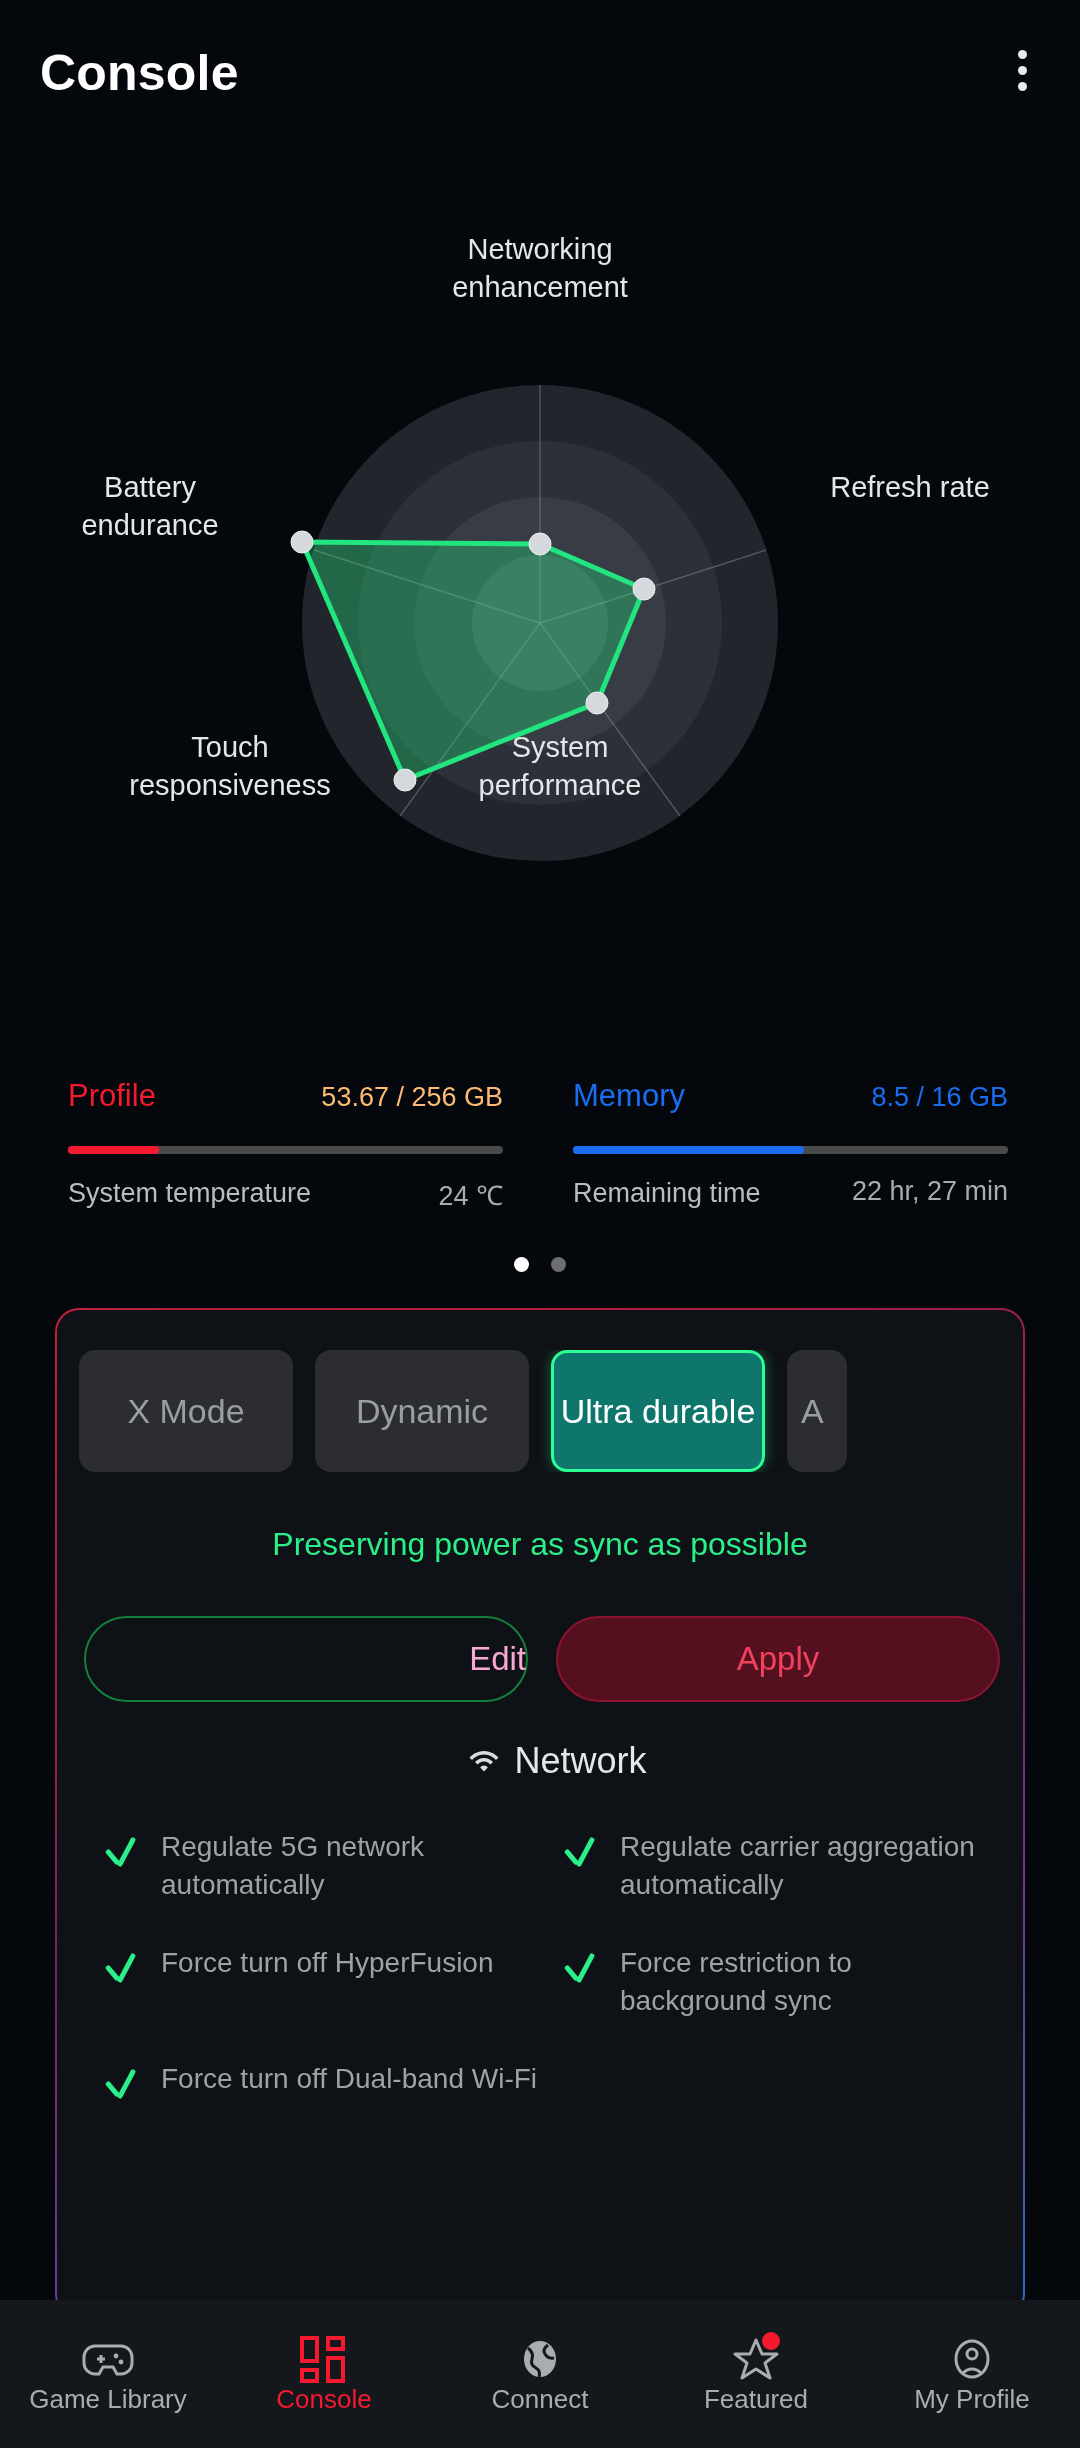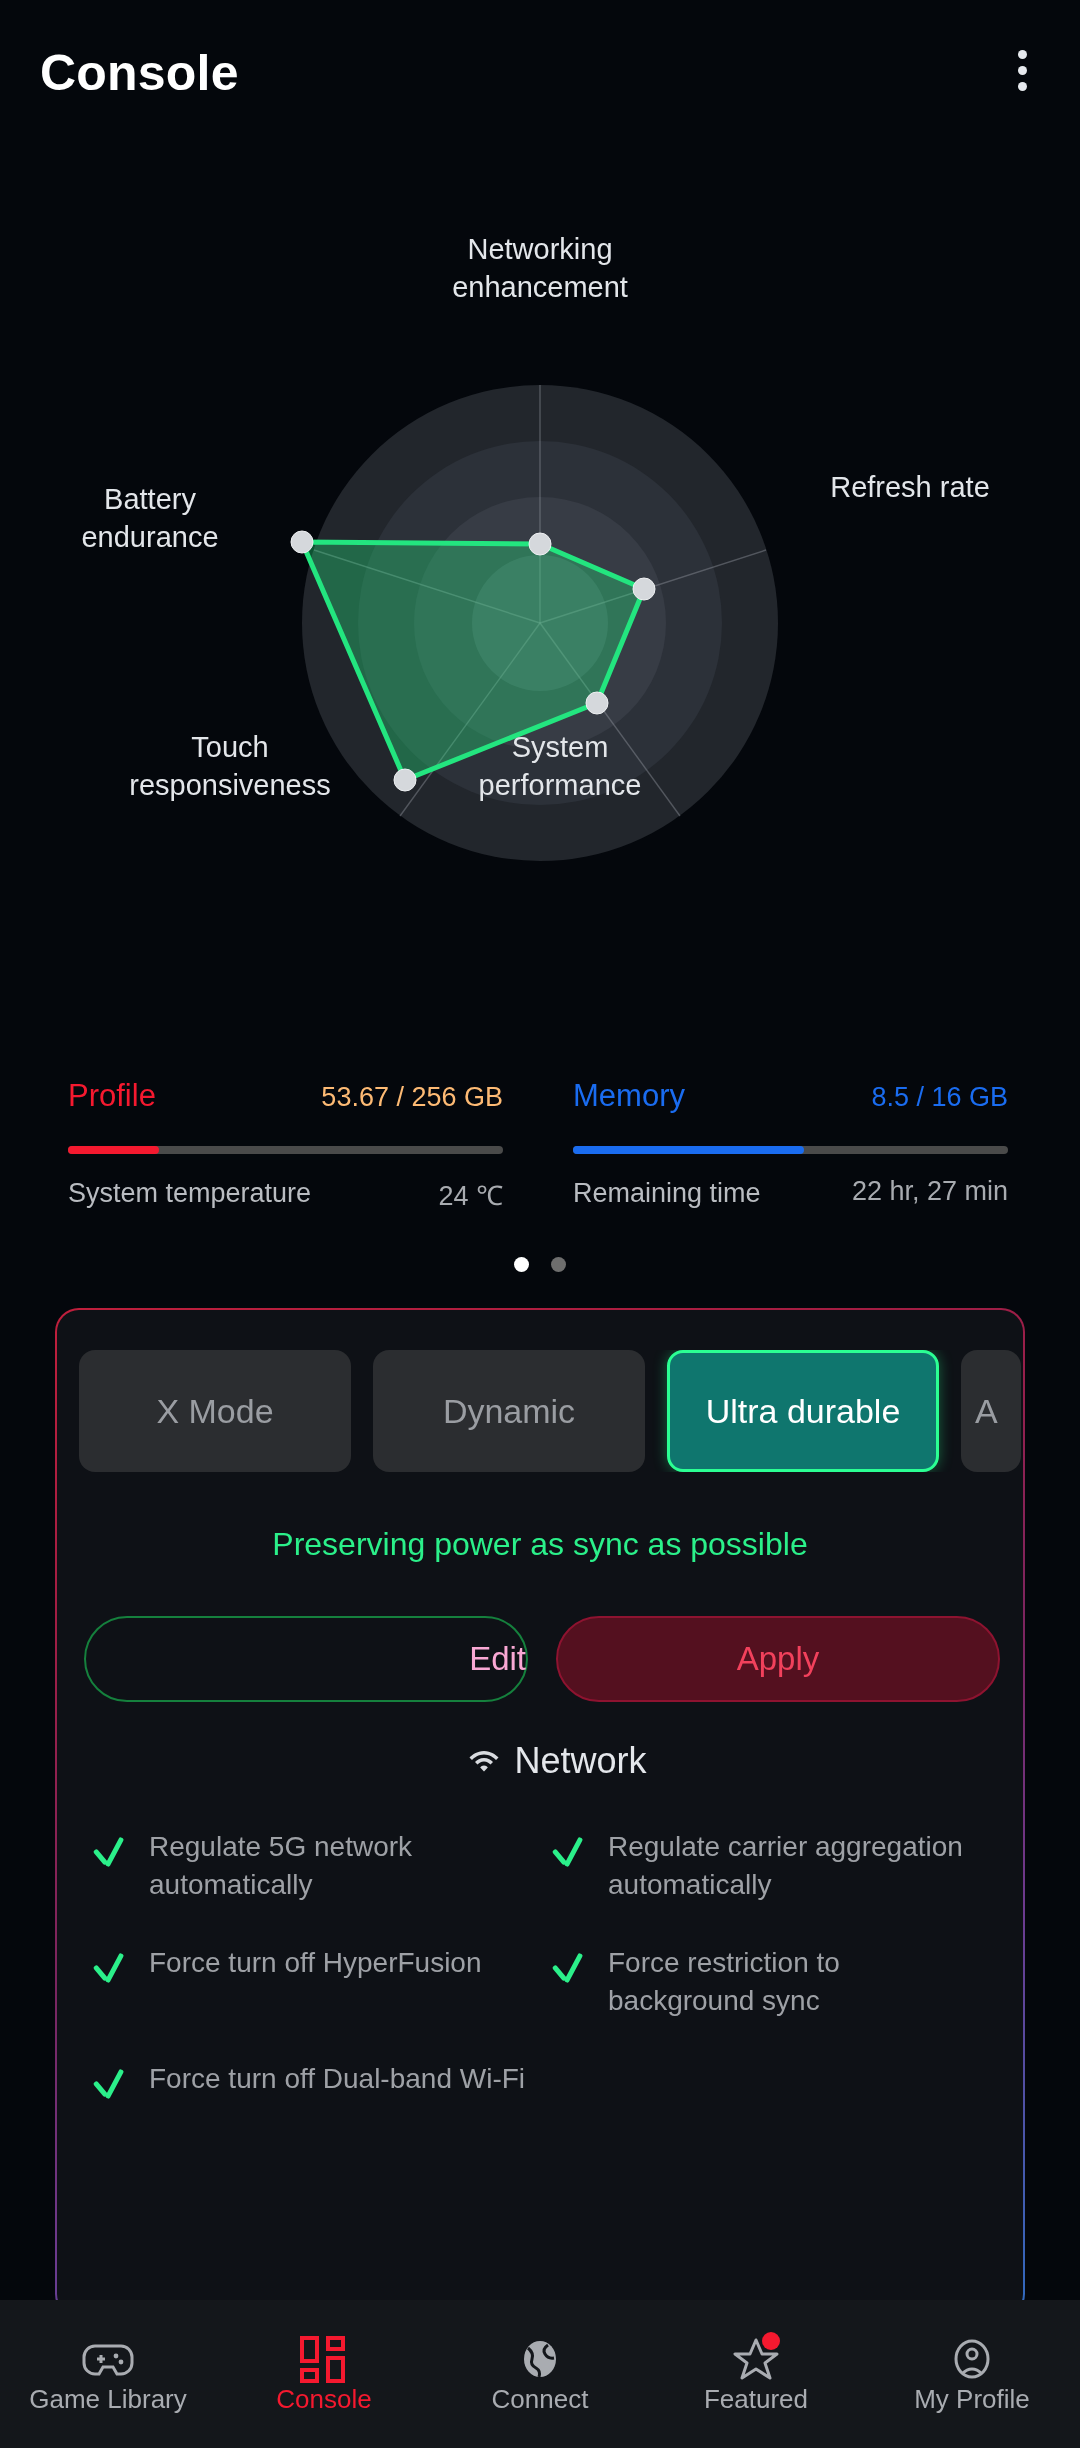--- a/index.html
+++ b/index.html
@@ -35,21 +35,21 @@
   }
   .radar-svg { position: absolute; left: 0; top: 0; }
   .axis-label {
     position: absolute; color: #e3e6ea; font-size: 29px; line-height: 38px;
     text-align: center; white-space: pre-line;
   }
   #lbl-net  { left: 340px; top: 82px;  width: 400px; }
   #lbl-ref  { left: 760px; top: 320px; width: 300px; text-align: center; }
   #lbl-sys  { left: 360px; top: 580px; width: 400px; }
   #lbl-tou  { left: 30px;  top: 580px; width: 400px; }
-  #lbl-bat  { left: 0px;   top: 332px; width: 300px; text-align: center; }
+  #lbl-bat  { left: 0px;   top: 320px; width: 300px; text-align: center; }
 
   
   .stats {
     position: absolute; left: 0; top: 1078px; width: 1080px; height: 200px;
   }
   .stat { position: absolute; top: 0; width: 435px; }
   .stat.left  { left: 68px; }
   .stat.right { left: 573px; }
   .stat-head { position: relative; height: 46px; }
   .stat-name { position: absolute; left: 0; top: 0; font-size: 31px; font-weight: 400; }
@@ -92,21 +92,21 @@
     width: 100%; height: 100%; border-radius: 22px;
     background: #0e1116; position: relative; overflow: hidden;
   }
 
   
   .chips {
     position: absolute; left: 22px; top: 40px; right: 0; height: 122px;
     display: flex; gap: 22px; overflow: hidden;
   }
   .chip {
-    flex: 0 0 auto; width: 272px; height: 122px; border-radius: 16px;
+    flex: 0 0 auto; width: 214px; height: 122px; border-radius: 16px;
     background: #2b2d30; color: #9a9da2;
     display: flex; align-items: center; justify-content: center;
     font-size: 34px; white-space: nowrap; cursor: pointer;
   }
   .chip.sel {
     background: #0f766e; color: #ffffff; border: 3px solid #2bff93;
     box-shadow: 0 0 14px rgba(43,255,147,.35);
   }
   .chip.partial { width: 60px; overflow: hidden; justify-content: flex-start; padding-left: 14px; }
 
@@ -128,21 +128,21 @@
   .btn.apply { border: 2px solid #8e1330; background: #54101f;    color: #f2415c; }
 
   .section-head {
     position: absolute; left: 0; top: 430px; width: 100%;
     text-align: center; color: #e4e7eb; font-size: 36px;
     display: flex; align-items: center; justify-content: center; gap: 14px; padding-left: 35px;
   }
   .wifi-icon { width: 32px; height: 26px; }
 
   .checklist {
-    position: absolute; left: 28px; top: 510px; width: 918px;
+    position: absolute; left: 40px; top: 510px; width: 918px;
     display: flex; flex-wrap: wrap;
   }
   .check-item {
     width: 50%; min-height: 104px; display: flex; align-items: flex-start;
     padding-right: 16px; margin-bottom: 12px;
   }
   .check-mark {
     flex: 0 0 auto; width: 34px; height: 44px; margin: 14px 22px 0 8px;
     position: relative;
   }

